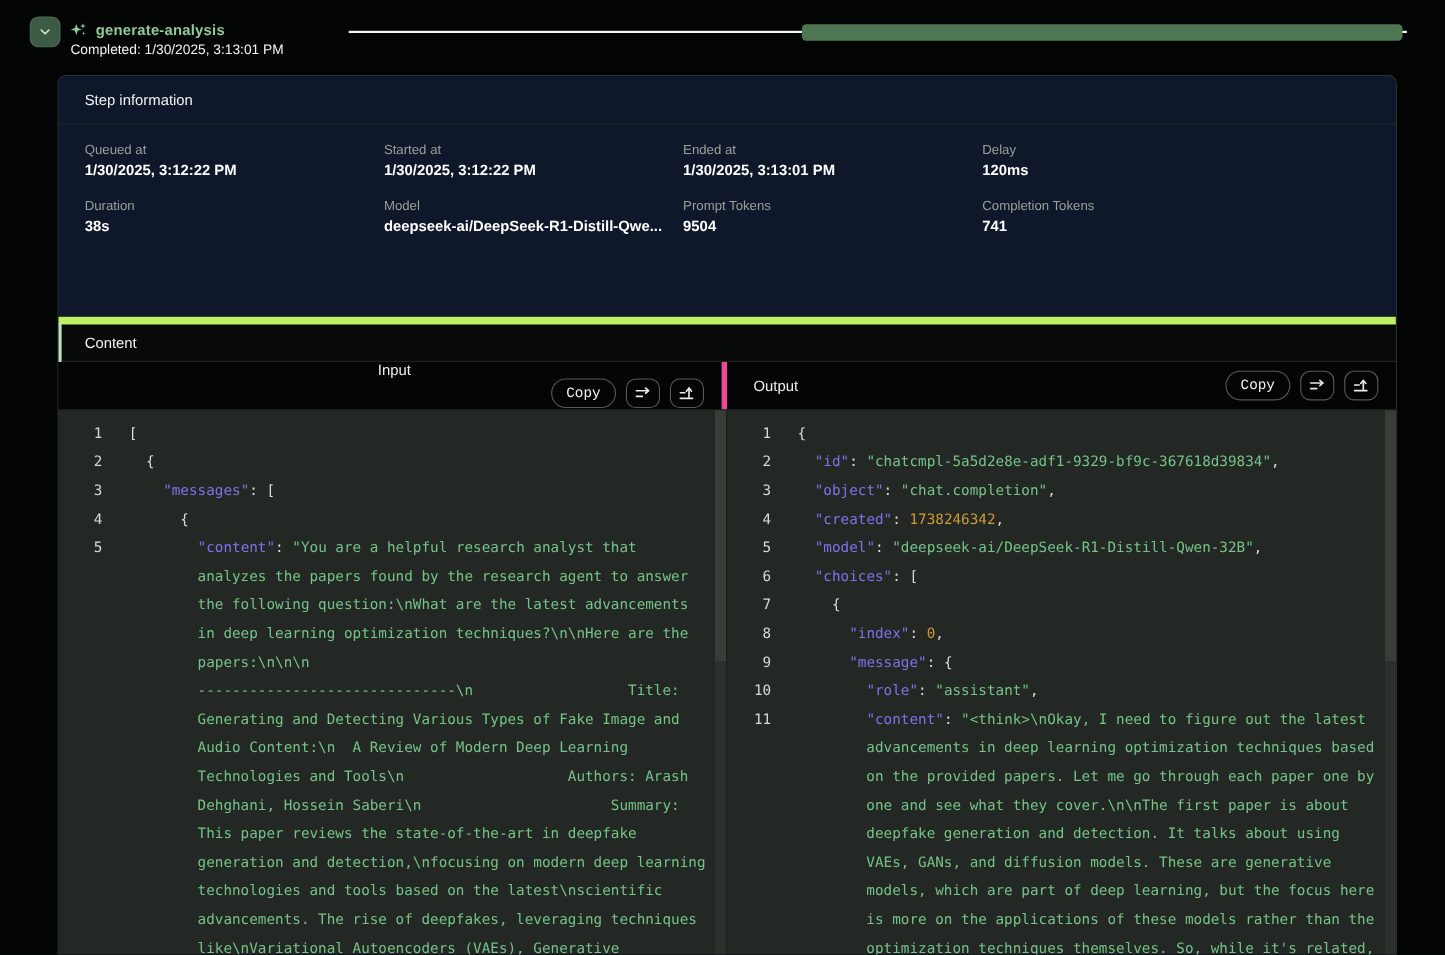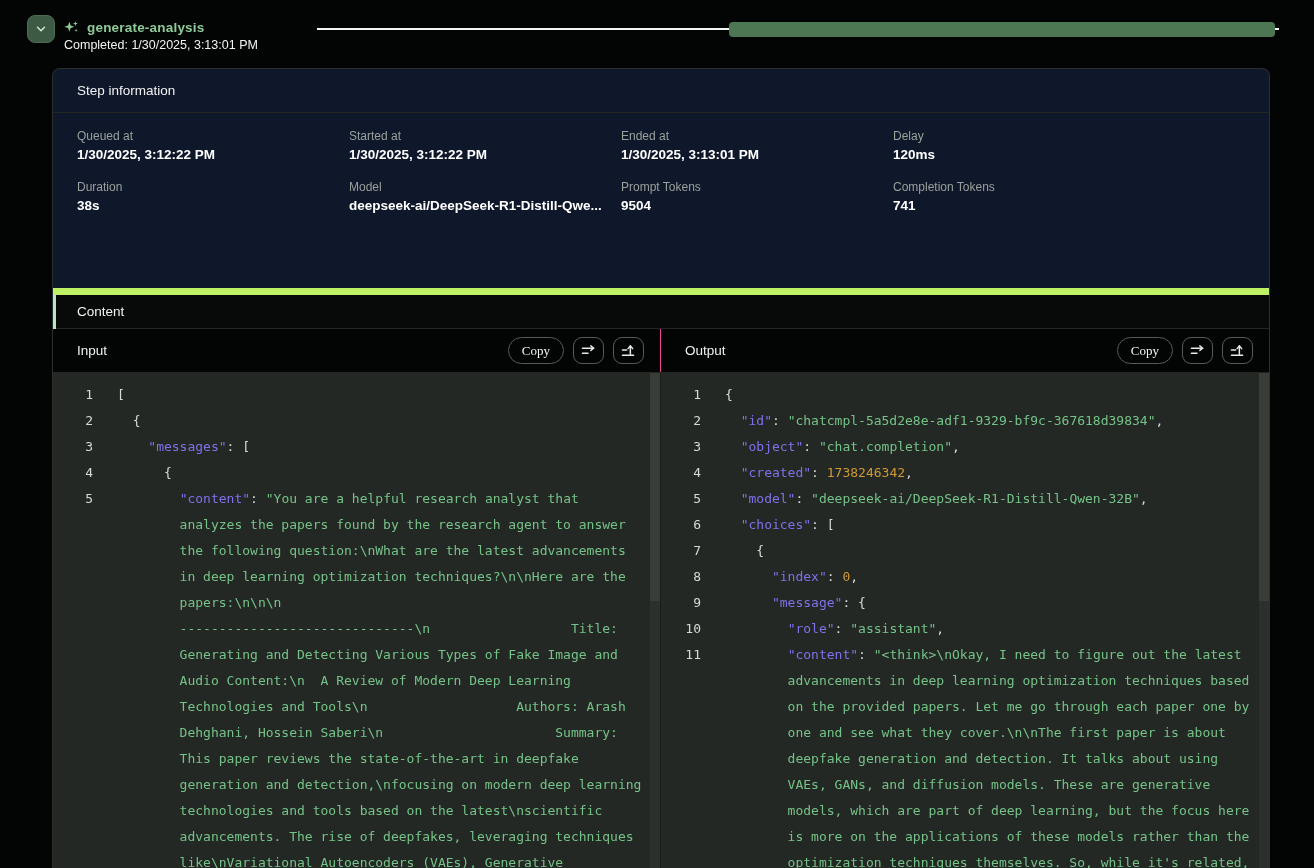--- a/index.html
+++ b/index.html
@@ -45,26 +45,26 @@
 
   .content-header {
     flex:0 0 41px; position:relative; display:flex; align-items:center; padding-left:24px;
     font-size:13.5px; color:#f2f2f2; background:#070a08;
     border-top:7px solid #bef264; border-bottom:1px solid #232623;
   }
   .content-header::before { content:""; position:absolute; left:0; top:-1px; bottom:-1px; width:3px; background:#bce4c2; }
 
   .panel-headers { flex:0 0 44px; display:flex; background:#030504; border-bottom:1px solid #232623; }
   .panel-header { width:50%; display:flex; align-items:center; padding:0 16px 0 24px; }
-  .panel-header.first { border-right:1px solid #ec4899; }
+  .panel-header.first { border-right:5px solid #ec4899;flex-direction:column; }
   .panel-title { font-size:13.5px; color:#f0f2f0; }
   .panel-actions { margin-left:auto; display:flex; align-items:center; gap:9px; }
   .copy-btn {
     height:27px; padding:0 13px; border-radius:14px; border:1px solid #565b56;
-    background:transparent; color:#f4f4f4; font-size:13px; font-family:Liberation Serif, serif;
+    background:transparent; color:#f4f4f4; font-size:13px; font-family:Liberation Mono, monospace;
     display:flex; align-items:center; cursor:pointer;
   }
   .icon-btn {
     width:31px; height:27px; border-radius:9px; border:1px solid #565b56;
     background:transparent; display:grid; place-items:center; cursor:pointer;
   }
 
   .panels { flex:1; display:flex; min-height:0; }
   .code-panel { width:50%; background:#242824; position:relative; overflow:hidden; }
   .code-panel.first { border-right:1px solid #1a1d1a; }

